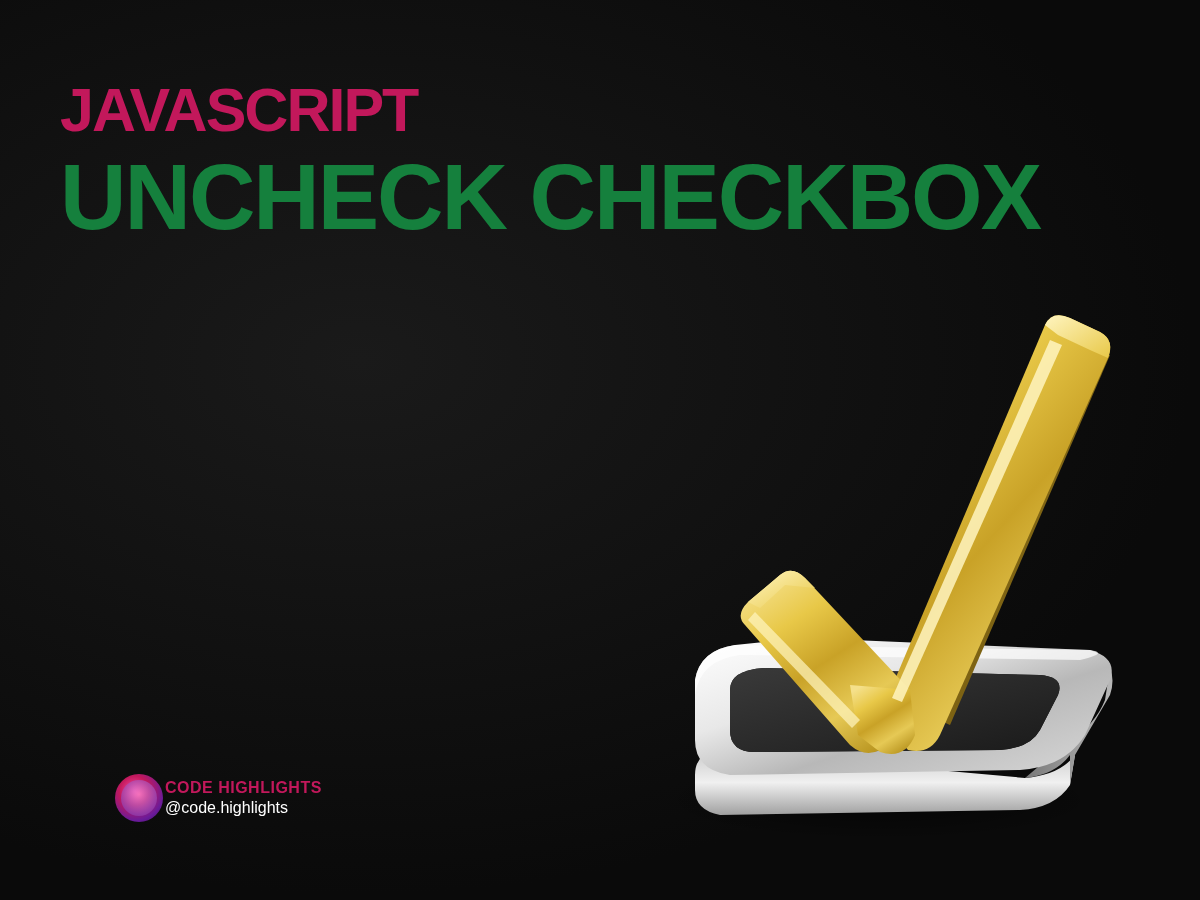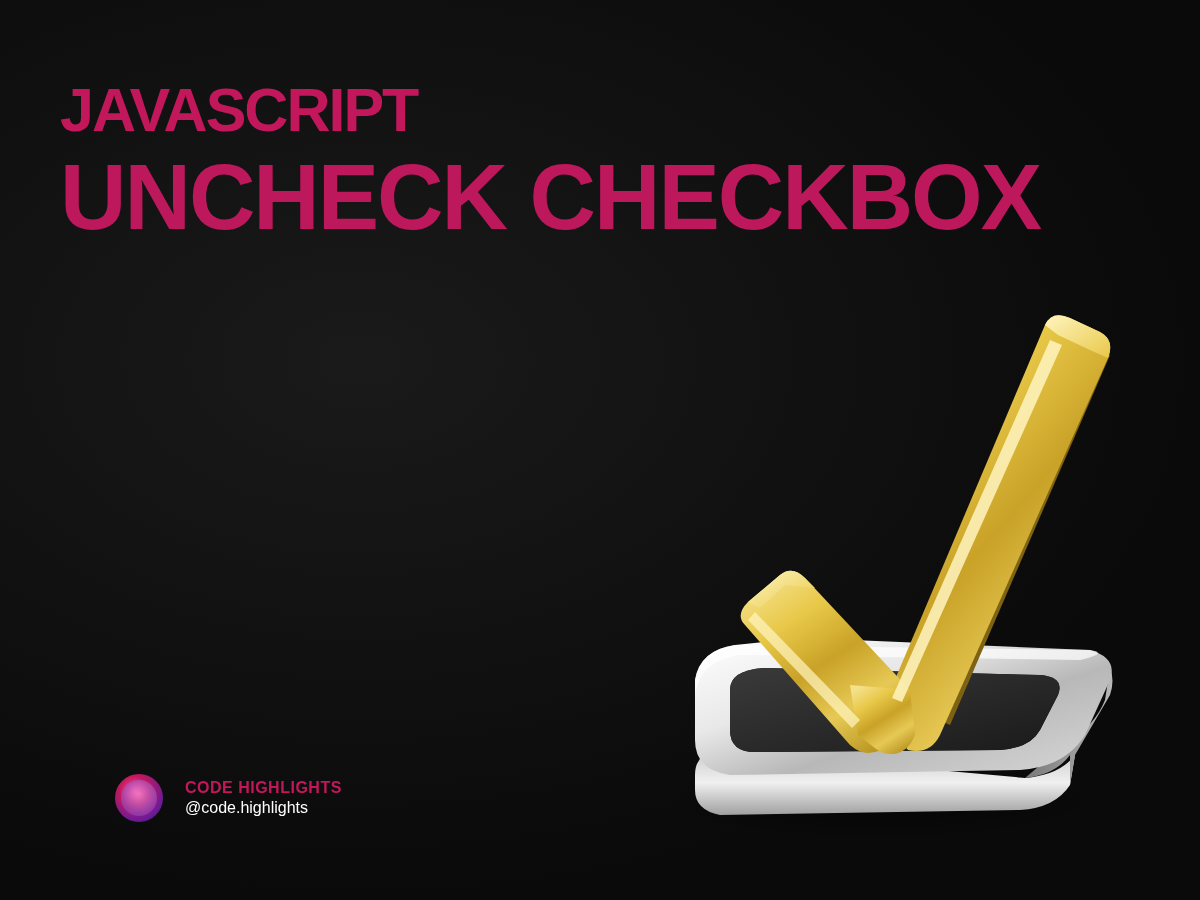--- a/index.html
+++ b/index.html
@@ -22,38 +22,38 @@
   font-size: 61px;
   font-weight: 900;
   letter-spacing: -2px;
   color: #c2185b;
   line-height: 1;
 }
 .title-line2 {
   font-size: 92px;
   font-weight: 900;
   letter-spacing: -2px;
-  color: #be185d;
+  color: #15803d;
   line-height: 1.05;
   margin-top: 8px;
 }
 .checkbox-graphic {
   position: absolute;
   right: 60px;
   bottom: 60px;
   width: 560px;
   height: 560px;
 }
 .attribution {
   position: absolute;
   left: 115px;
   bottom: 78px;
   display: flex;
   align-items: center;
-  gap: 22px;
+  gap: 2px;
 }
 .avatar {
   width: 48px;
   height: 48px;
   border-radius: 50%;
   background: radial-gradient(circle at 40% 35%, #ff4da6 0%, #c2185b 35%, #6a1b9a 70%, #3d0a5c 100%);
   position: relative;
   overflow: hidden;
 }
 .avatar::after {

